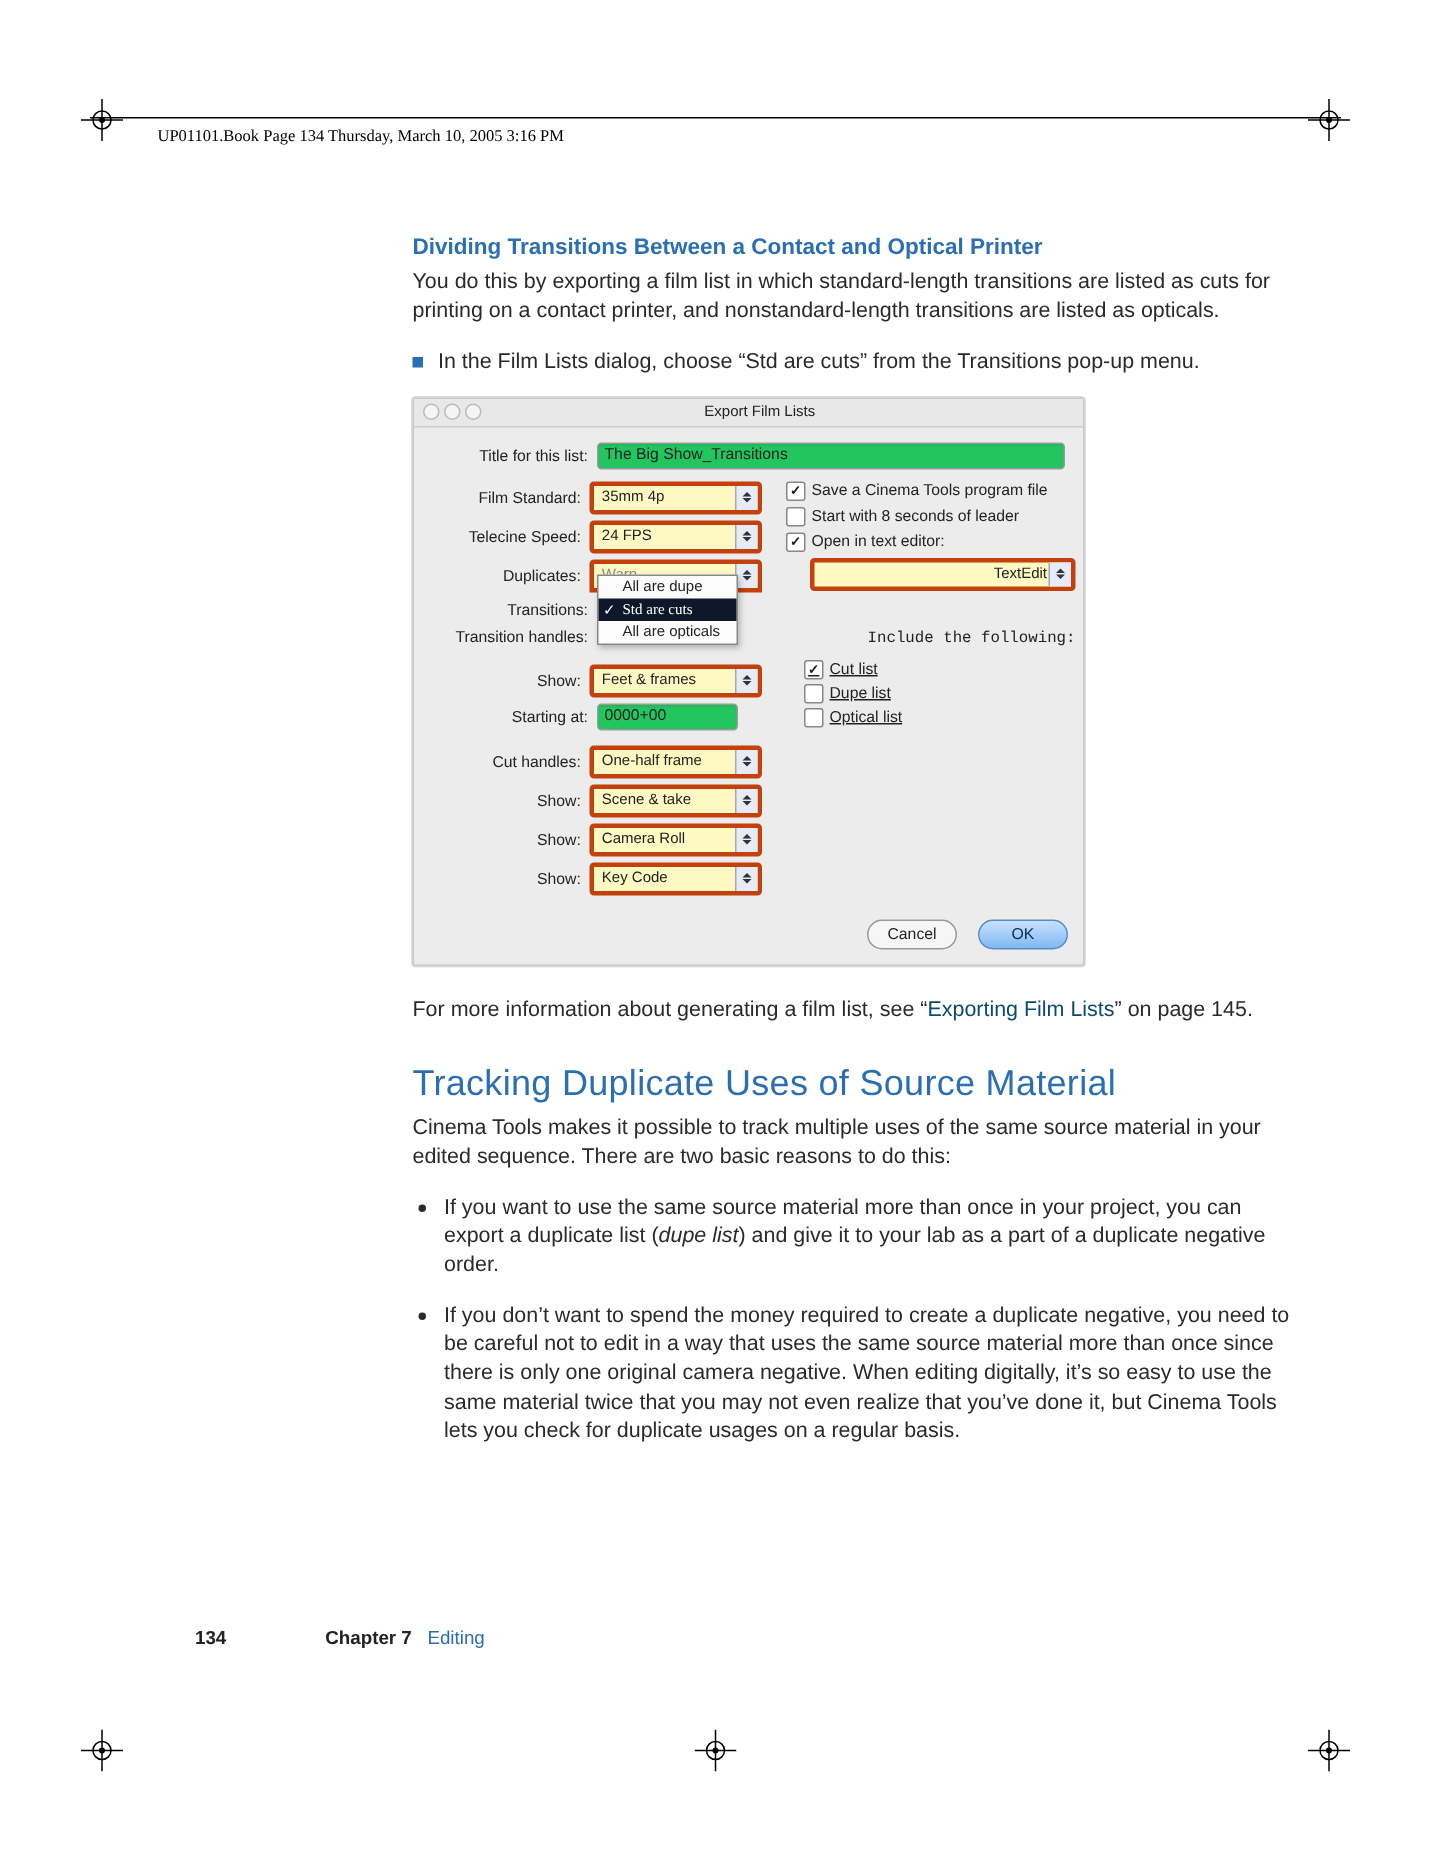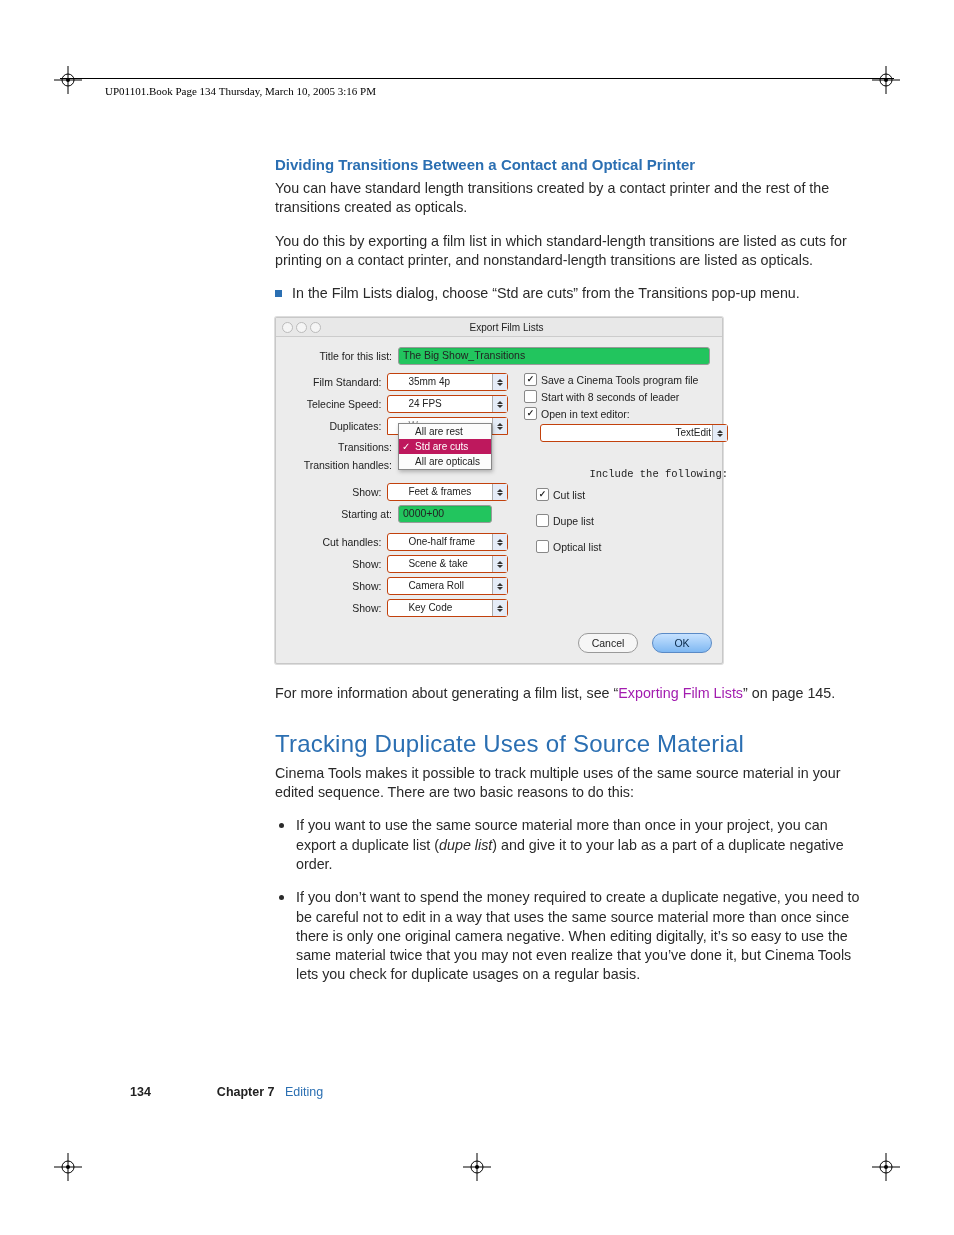--- a/index.html
+++ b/index.html
@@ -44,67 +44,67 @@
     color: #2b6fb2;
     font-size: 24px;
     font-weight: 400;
     margin: 26px 0 6px 0;
     letter-spacing: 0.2px;
   }
   p { font-size: 14.3px; line-height: 1.35; margin: 0 0 14px 0; color: #2a2a2a; }
   .bullet-row { display:flex; align-items:flex-start; margin-bottom: 14px; }
   .bullet-square { width: 7px; height: 7px; background: #2b6fb2; margin-top: 6px; margin-right: 10px; flex: 0 0 7px; }
   .bullet-dot { width: 5px; height: 5px; border-radius: 50%; background: #2a2a2a; margin-top: 7px; margin-right: 12px; flex:0 0 5px; margin-left:4px; }
-  .link-text { color: #a21caf; }
+  .link-text { color: #0c4a6e; }
   
   .dialog {
     margin: 0 0 20px 0;
     width: 446px;
     background: #ececec;
     border: 1px solid #c8c8c8;
     font-size: 10.5px;
     color: #222;
     border-radius: 2px;
     box-shadow: 0 0 0 1px #ddd;
   }
   .titlebar { display:flex; align-items:center; height:18px; border-bottom:1px solid #ccc; background:#e8e8e8; }
   .tl-dots { display:flex; gap:3px; padding-left:6px; }
   .tl-dot { width:9px; height:9px; border-radius:50%; background:#f5f5f5; border:1px solid #bbb; }
   .titlebar-title { flex:1; text-align:center; font-size:10px; margin-left:-30px; }
   .dlg-body { padding: 10px 12px 6px 12px; }
   .form-row { display:flex; align-items:center; margin-bottom:4px; }
   .form-label { width:104px; text-align:right; padding-right:6px; font-size:10.5px; }
   .text-field { flex:1; height:14px; background:#22c55e; border:1px solid #9a9a9a; border-radius:3px; padding:1px 4px; box-shadow: inset 0 1px 1px rgba(0,0,0,0.08); font-size:10.5px; }
-  .select { width:92px; height:16px; background:#ffffff; border:1px solid #c2410c; border-radius:3px; position:relative; padding:0 16px 0 20px; font-size:10px; line-height:15px; }
+  .select { width:92px; height:16px; background:#fef9c3; border:3px solid #c2410c; border-radius:3px; position:relative; padding:0 16px 0 5px; font-size:10px; line-height:15px; }
   .select.open-top { border-radius: 3px 3px 0 0; }
   .sel-arrow { position:absolute; right:0; top:0; bottom:0; width:14px; border-left:1px solid #aaa; display:flex; flex-direction:column; align-items:center; justify-content:center; background:#e5ecf7; }
   .sel-arrow::before { content:""; border-left:3px solid transparent; border-right:3px solid transparent; border-bottom:3px solid #333; margin-bottom:1px; }
   .sel-arrow::after { content:""; border-left:3px solid transparent; border-right:3px solid transparent; border-top:3px solid #333; }
   .right-col { margin-left:16px; display:flex; flex-direction:column; gap:4px;text-align:right; }
   .check-row { display:flex; align-items:center; gap:4px; font-size:10.5px; }
   .checkbox { width:11px; height:11px; border:1px solid #888; background:#fff; border-radius:2px; display:flex; align-items:center; justify-content:center; font-size:9px; line-height:1; }
   .checkbox.checked::after { content:"✓"; font-weight:bold; }
   .two-col { display:flex; }
   .left-fields { width: 220px; }
   .dropdown-open {
     position:absolute;
     background:#fcfcfc;
     border:1px solid #888;
     width:92px;
     z-index:10;
     font-size:10px;
     box-shadow: 1px 2px 4px rgba(0,0,0,0.25);
   }
   .dropdown-open .opt { padding:2px 6px 2px 16px; position:relative; }
-  .dropdown-open .opt.sel { background:#be185d; color:#fff; }
+  .dropdown-open .opt.sel { background:#0f172a; color:#fff;font-family:Liberation Serif, serif; }
   .dropdown-open .opt.sel::before { content:"✓"; position:absolute; left:3px; }
   .ptr { position:absolute; font-size:11px; }
   .section-label { font-size:10.5px; margin: 8px 0 4px 0; font-family: Liberation Mono, monospace; }
   .checks-grid { display:flex; gap:26px; }
-  .chk-col { display:flex; flex-direction:column; gap:13px; }
+  .chk-col { display:flex; flex-direction:column; gap:3px;text-decoration:underline; }
   .btn-bar { display:flex; justify-content:flex-end; gap:14px; padding: 6px 10px 10px 10px; }
   .aqua-btn { min-width:58px; height:18px; border-radius:10px; font-size:10.5px; display:flex; align-items:center; justify-content:center; border:1px solid #999; background:#f6f6f6;text-align:center; }
   .aqua-btn.default { background: linear-gradient(#c7e2ff,#7fb8f2); border-color:#5a8ac6; color:#0a2a4a; font-weight:500; }
   .footer {
     position:absolute;
     left:130px;
     bottom:136px;
     font-size:12.5px;
     display:flex;
     gap:56px;
@@ -155,21 +155,20 @@
       <circle cx="14" cy="14" r="6" fill="none" stroke="#000"></circle>
       <circle cx="14" cy="14" r="2" fill="#000"></circle>
     </svg>
 </div>
 
 <div class="header-rule"></div>
 <div class="header-line">UP01101.Book  Page 134  Thursday, March 10, 2005  3:16 PM</div>
 
 <div class="content">
   <h3 class="blue">Dividing Transitions Between a Contact and Optical Printer</h3>
-  <p>You can have standard length transitions created by a contact printer and the rest of the transitions created as opticals.</p>
   <p>You do this by exporting a film list in which standard-length transitions are listed as cuts for printing on a contact printer, and nonstandard-length transitions are listed as opticals.</p>
   <div class="bullet-row">
     <div class="bullet-square"></div>
     <p style="margin:0;">In the Film Lists dialog, choose “Std are cuts” from the Transitions pop-up menu.</p>
   </div>
 
   <div class="dialog">
     <div class="titlebar">
       <div class="tl-dots">
         <div class="tl-dot"></div>
@@ -195,21 +194,21 @@
             <div class="select"><span>24 FPS</span><span class="sel-arrow"></span></div>
           </div>
           <div class="form-row">
             <div class="form-label">Duplicates:</div>
             <div class="select open-top"><span style="color:#888;">Warn</span><span class="sel-arrow"></span></div>
           </div>
           <div class="form-row" style="position:relative;">
             <div class="form-label">Transitions:</div>
             <div style="position:relative; width:94px; height:16px;">
               <div class="dropdown-open" style="left:0; top:-16px;">
-                <div class="opt">All are rest</div>
+                <div class="opt">All are dupe</div>
                 <div class="opt sel">Std are cuts</div>
                 <div class="opt">All are opticals</div>
               </div>
               <div class="ptr" style="left:72px; top:-1px;">
                 <svg width="10" height="12">
                     <polygon points="0,0 0,9 2.5,7 4.5,11 6,10 4,6.5 7,6" fill="#000"></polygon>
                   </svg>
               </div>
             </div>
           </div>

